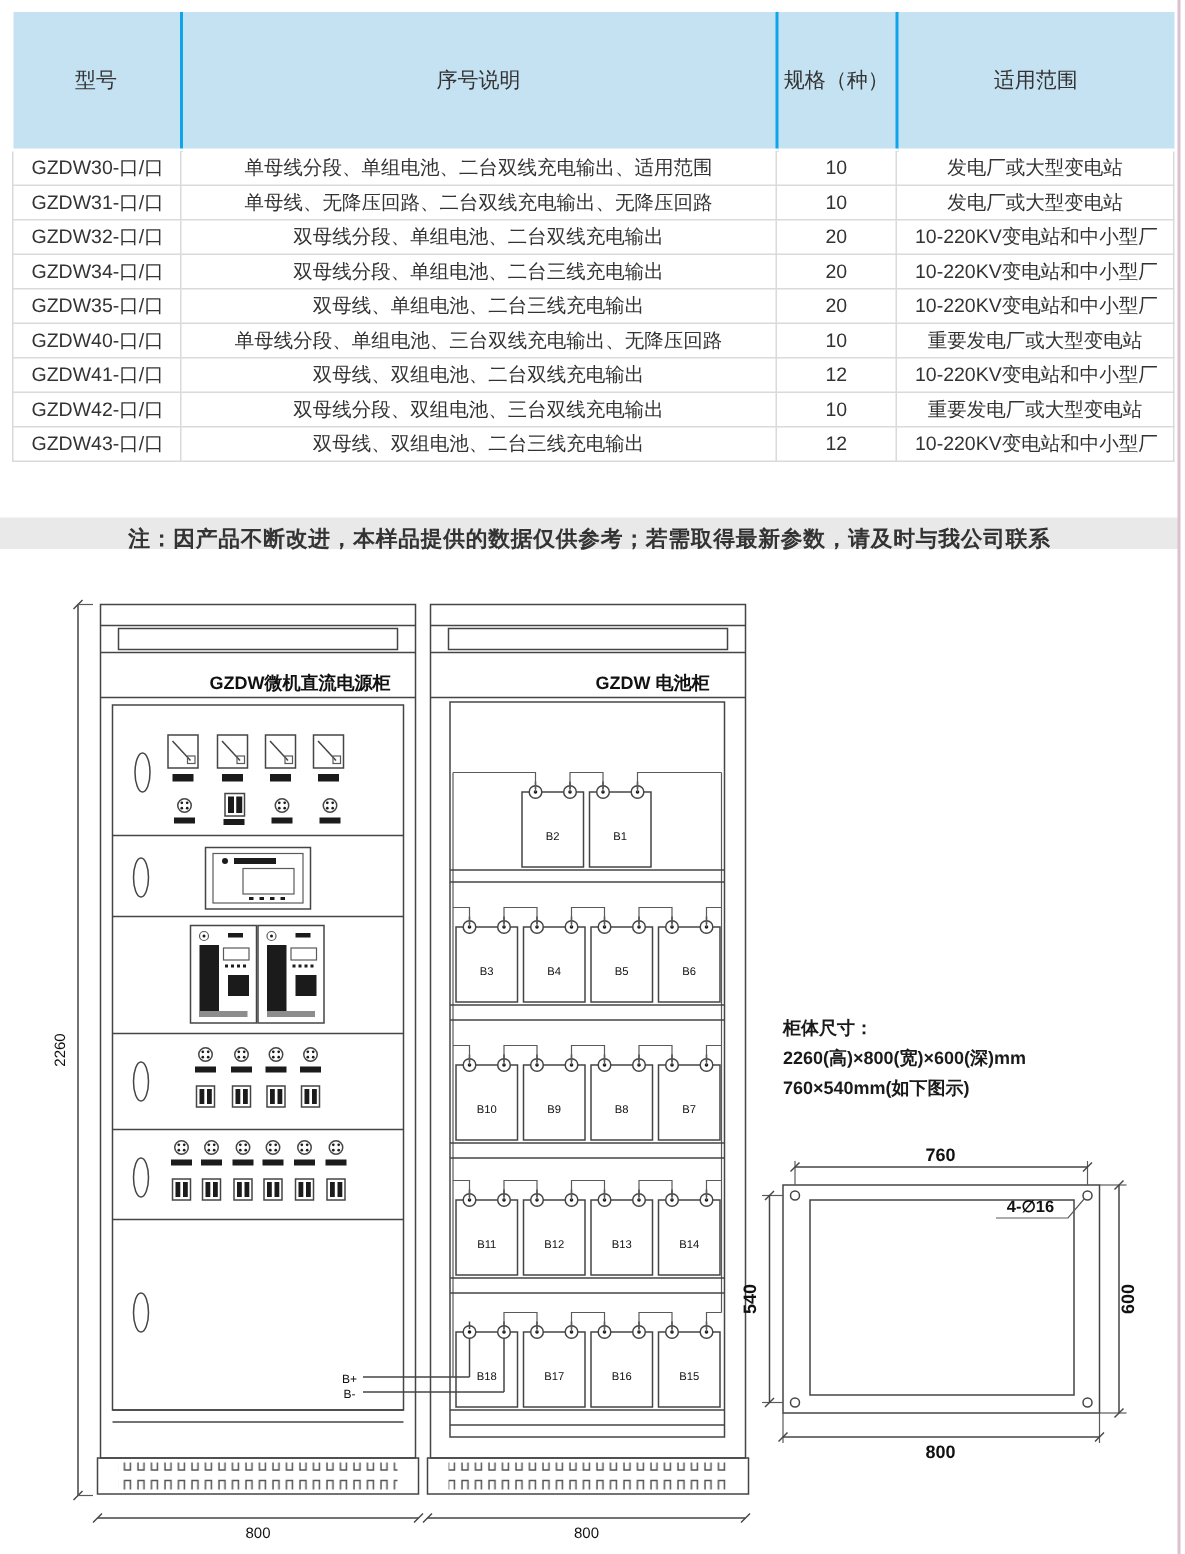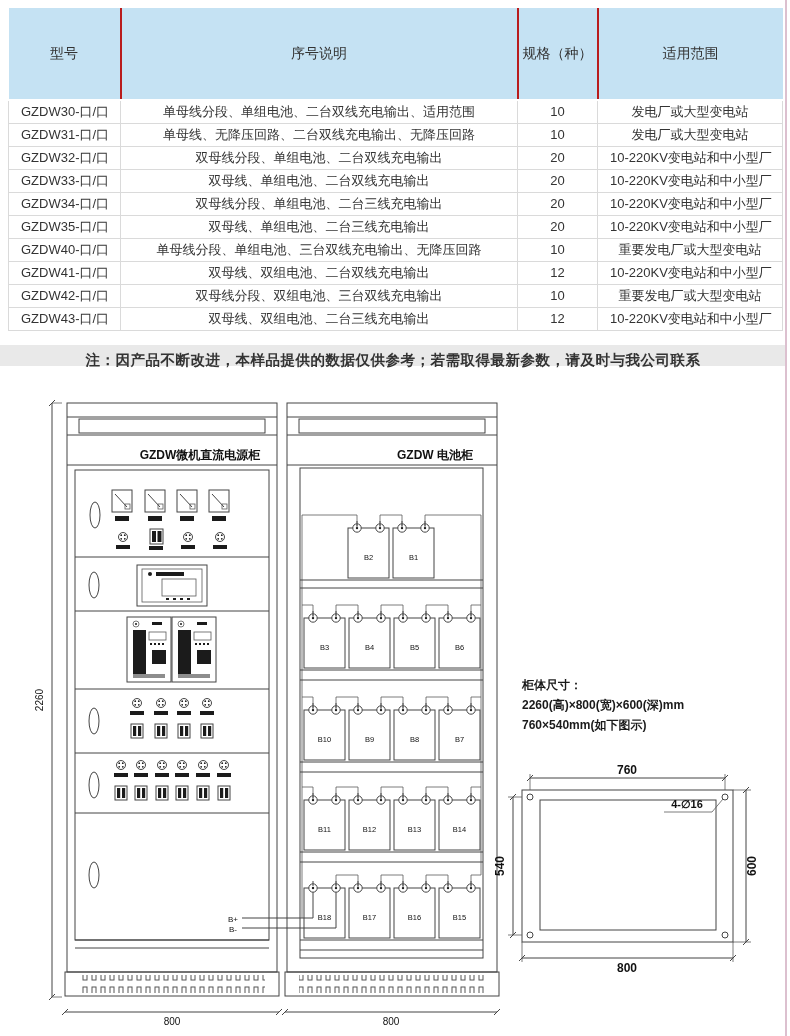--- a/index.html
+++ b/index.html
@@ -6,21 +6,21 @@
   html,body { background:#fff; }
   body {
     width:790px; height:1036px; position:relative; overflow:hidden;
     font-family:"Liberation Sans", sans-serif; color:#333;
   }
   
   table.spec { position:absolute; left:8px; top:8px; width:774px;
     border-collapse:collapse; table-layout:fixed; }
   table.spec th {
     background:#c5e2f3; height:92px; font-size:14px; font-weight:normal;
-    color:#333; text-align:center; border-right:2px solid #b91c1c;
+    color:#333; text-align:center; border-right:2px solid #0ea5e9;
     border-bottom:2px solid #fff;
   }
   table.spec th:last-child { border-right:none;text-align:center; }
   table.spec td {
     height:23px; font-size:13px; color:#333; text-align:center;
     border:1px solid #dadada; background:#fff; white-space:nowrap;
     overflow:hidden; padding:0 12px;
   }
   col.c1 { width:112px; } col.c2 { width:397px; }
   col.c3 { width:80px; }  col.c4 { width:185px; }
@@ -77,26 +77,20 @@
       <td>10</td>
       <td>发电厂或大型变电站</td>
     </tr>
     <tr>
       <td>GZDW32-口/口</td>
       <td>双母线分段、单组电池、二台双线充电输出</td>
       <td>20</td>
       <td>10-220KV变电站和中小型厂</td>
     </tr>
     <tr>
-      <td>GZDW33-口/口</td>
-      <td>双母线、单组电池、二台双线充电输出</td>
-      <td>20</td>
-      <td>10-220KV变电站和中小型厂</td>
-    </tr>
-    <tr>
       <td>GZDW34-口/口</td>
       <td>双母线分段、单组电池、二台三线充电输出</td>
       <td>20</td>
       <td>10-220KV变电站和中小型厂</td>
     </tr>
     <tr>
       <td>GZDW35-口/口</td>
       <td>双母线、单组电池、二台三线充电输出</td>
       <td>20</td>
       <td>10-220KV变电站和中小型厂</td>

